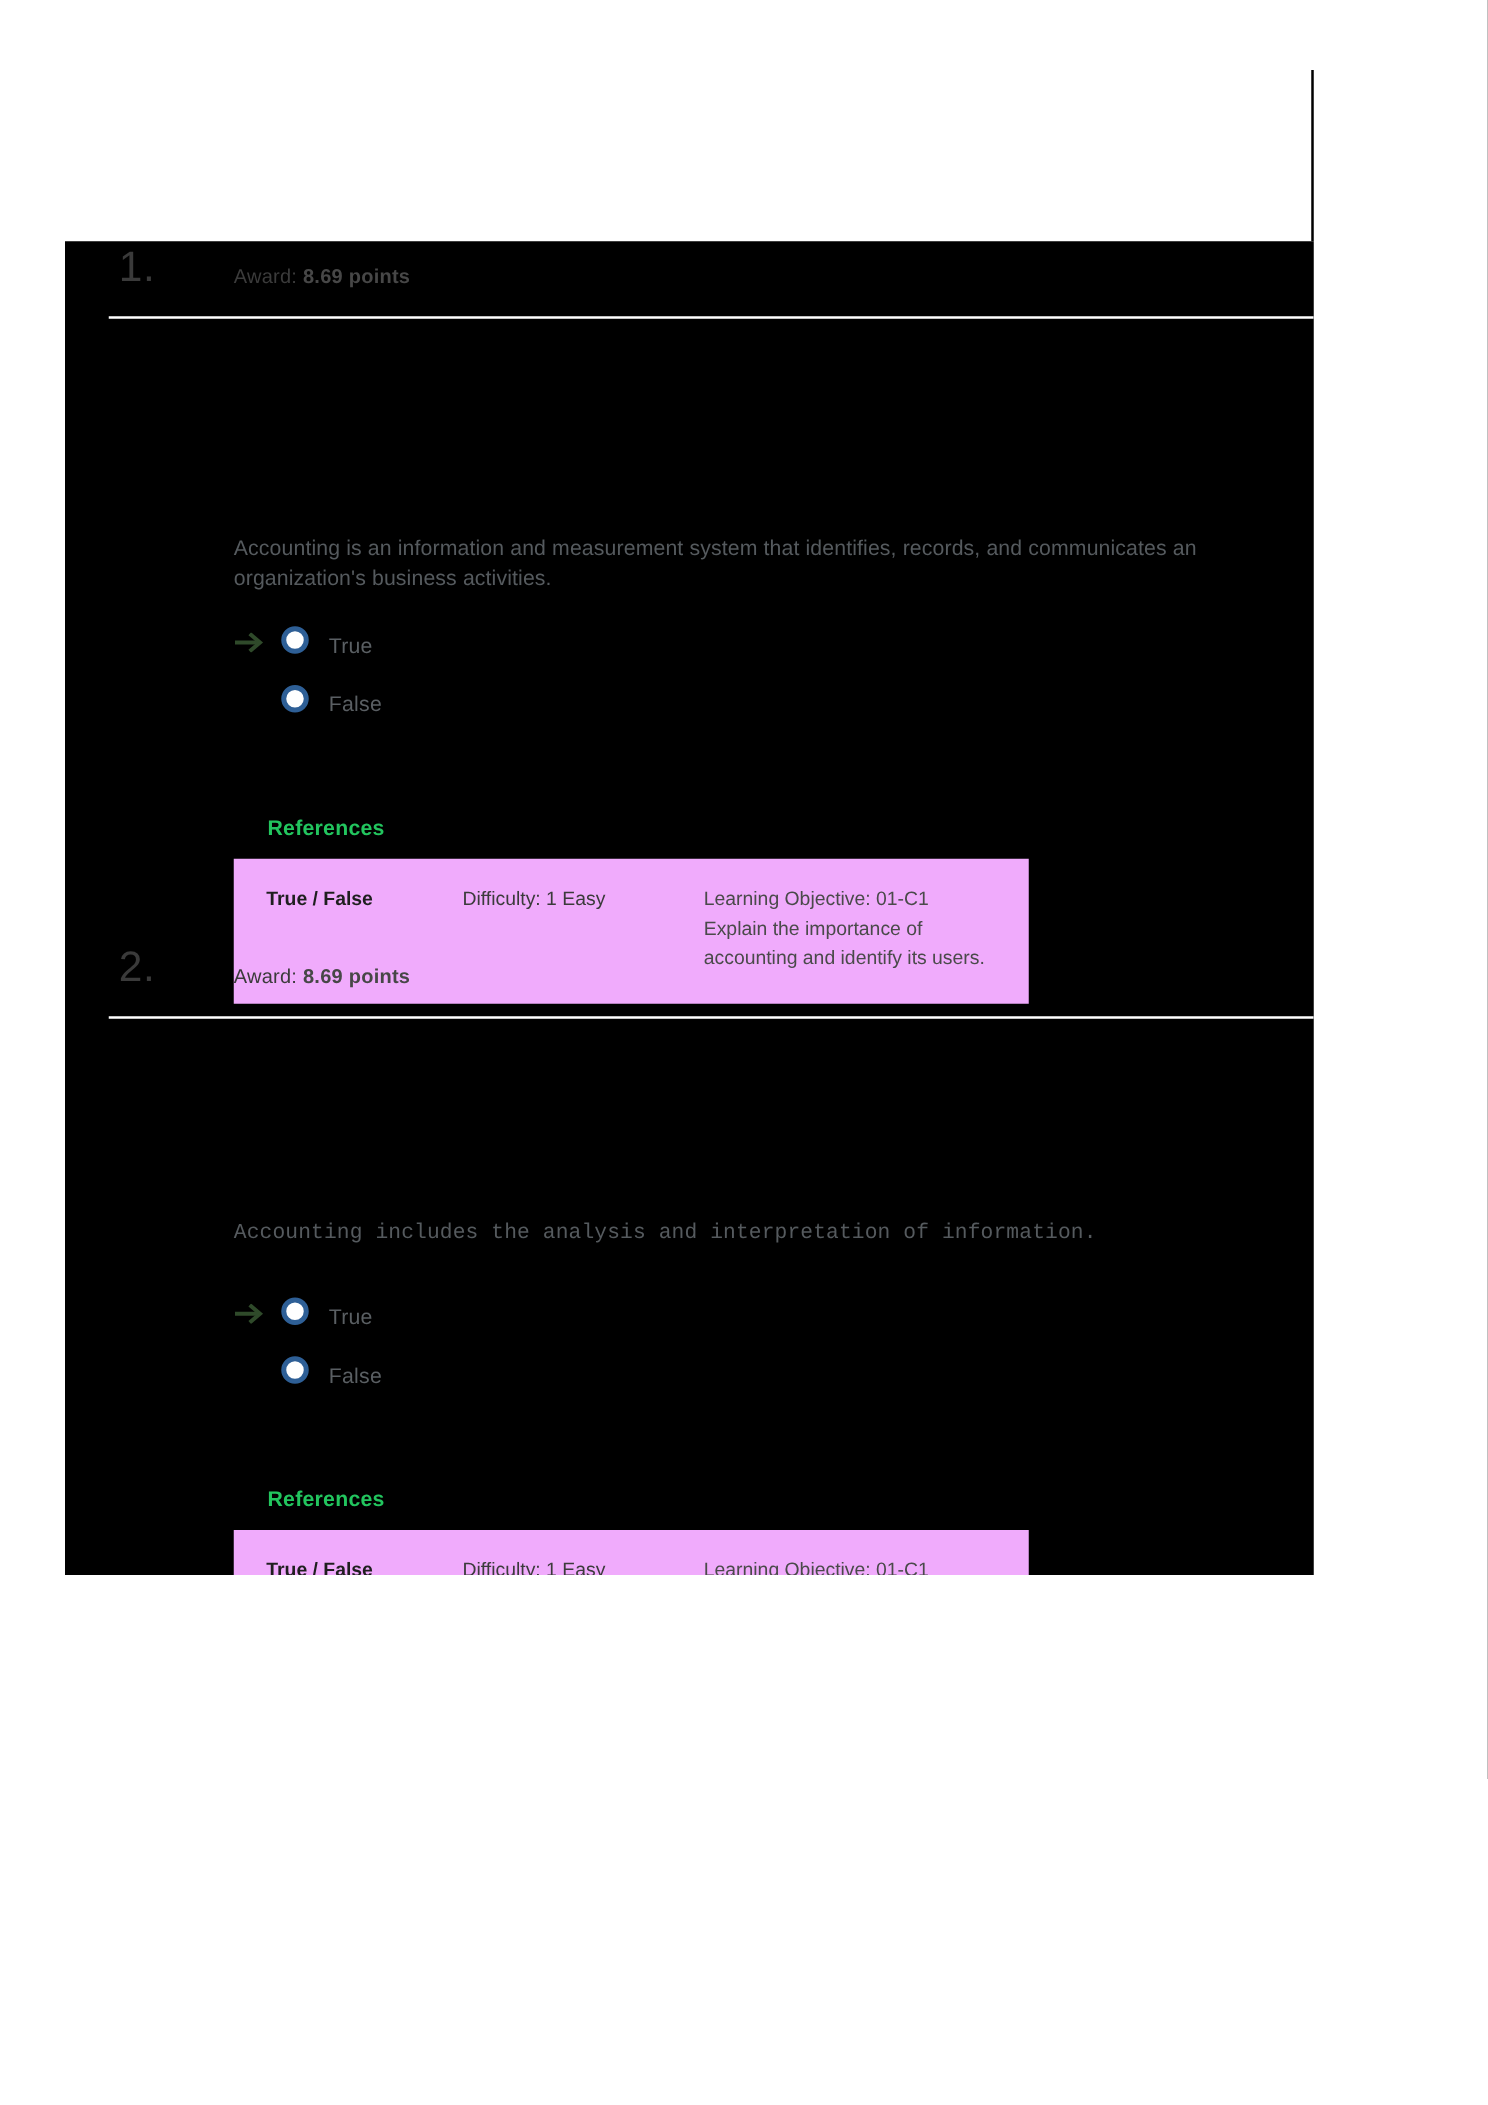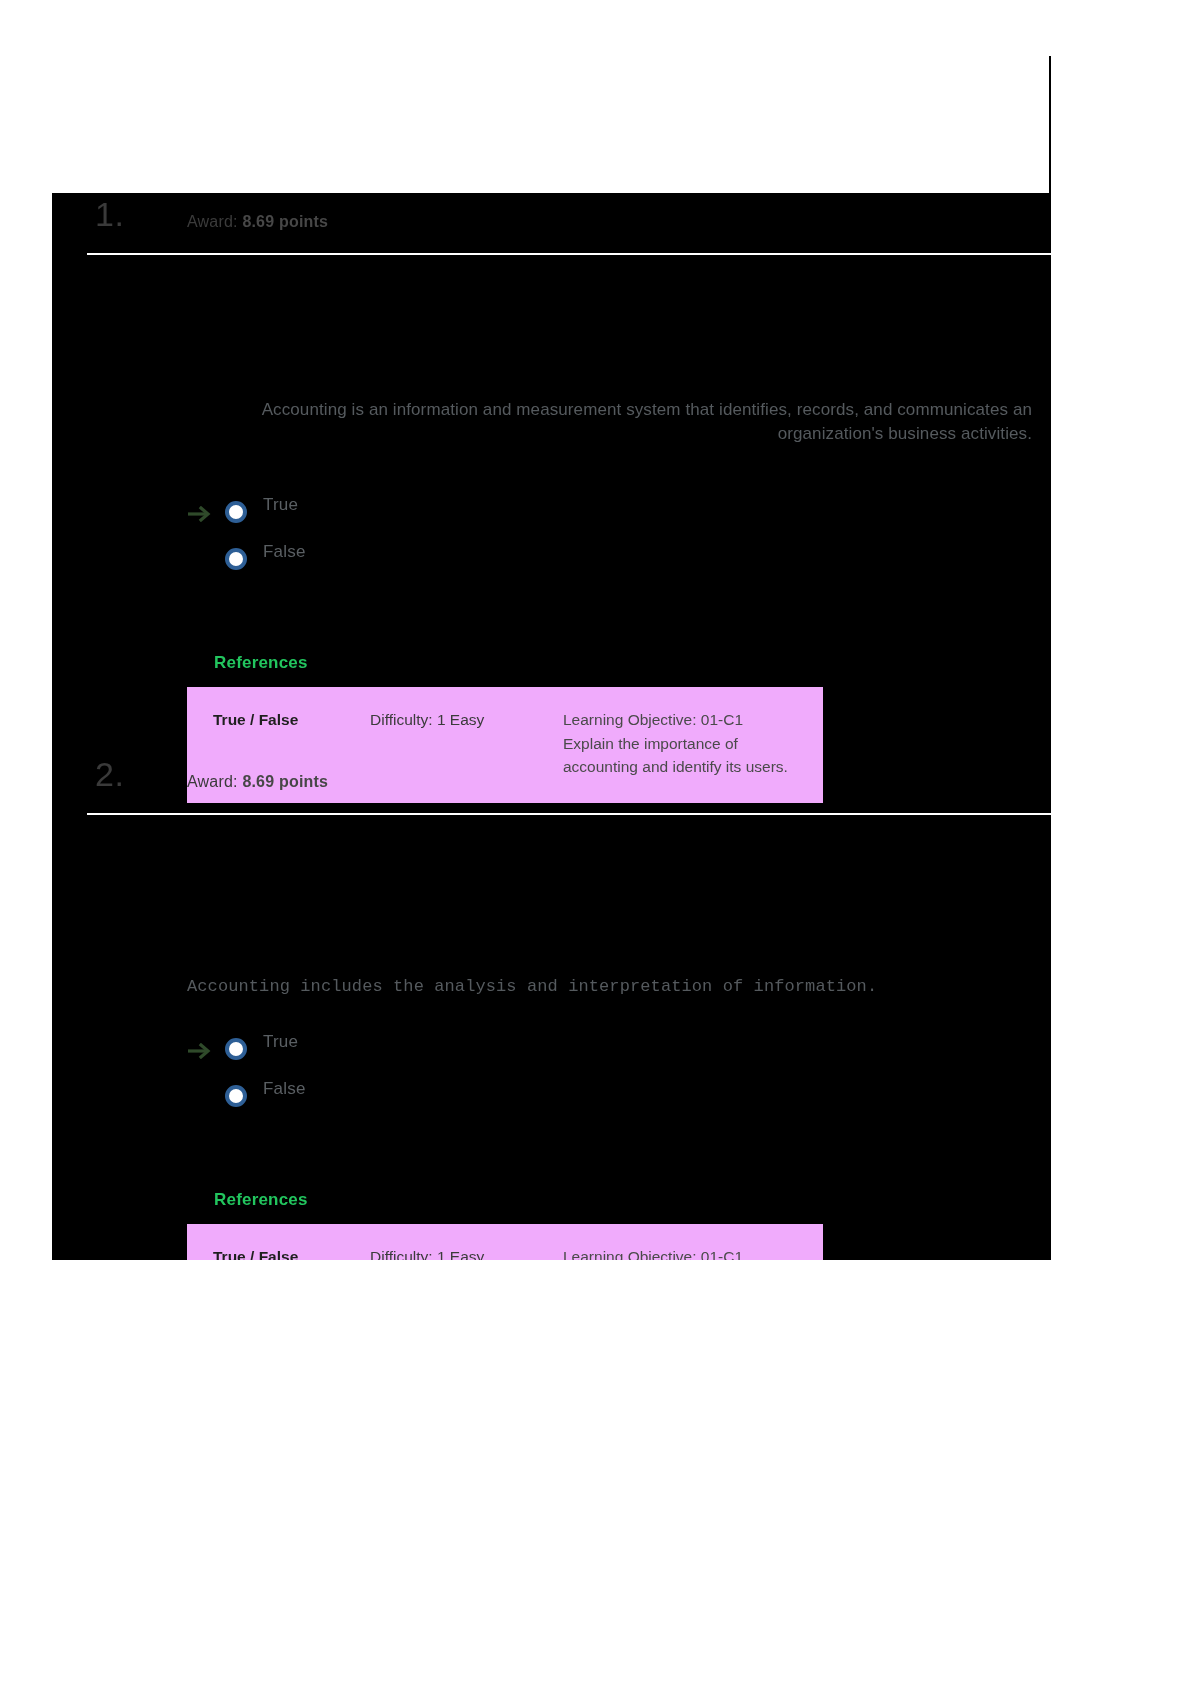--- a/index.html
+++ b/index.html
@@ -112,21 +112,21 @@
     width: 22px;
     height: 22px;
     border-radius: 50%;
     background: #ffffff;
     border: 4px solid #2e5f96;
     box-sizing: border-box;
   }
   .option-label {
     position: absolute;
     left: 76px;
-    top: 0;
+    top: 12px;
     font-size: 17px;
     color: #5a5f63;
     letter-spacing: 0.2px;
   }
 
   .references-link {
     position: absolute;
     left: 162px;
     font-size: 17px;
     font-weight: bold;
@@ -176,21 +176,21 @@
       <div class="q-number">1.</div>
       <div class="q-award">
         <span>Award:</span>
         <b>8.69 points</b>
       </div>
       <div class="q-rule"></div>
     </div>
 
     <div class="q-body">
 
-      <div class="q-statement" style="top:143px;text-align:right;">Accounting is an information and measurement system that identifies, records, and communicates an organization's business activities.</div>
+      <div class="q-statement" style="top:172px;">Accounting is an information and measurement system that identifies, records, and communicates an organization's business activities.</div>
 
       <div class="options" style="top:240px;">
 
         <div class="option-row">
           <span class="answer-arrow">
             <svg width="26" height="16" viewBox="0 0 26 16">
               <path d="M1 8 H19" stroke="#2f4a2a" stroke-width="3.2" fill="none"></path>
               <path d="M14 2 L21 8 L14 14" stroke="#2f4a2a" stroke-width="3.2" fill="none" stroke-linecap="square"></path>
             </svg>
           </span>

